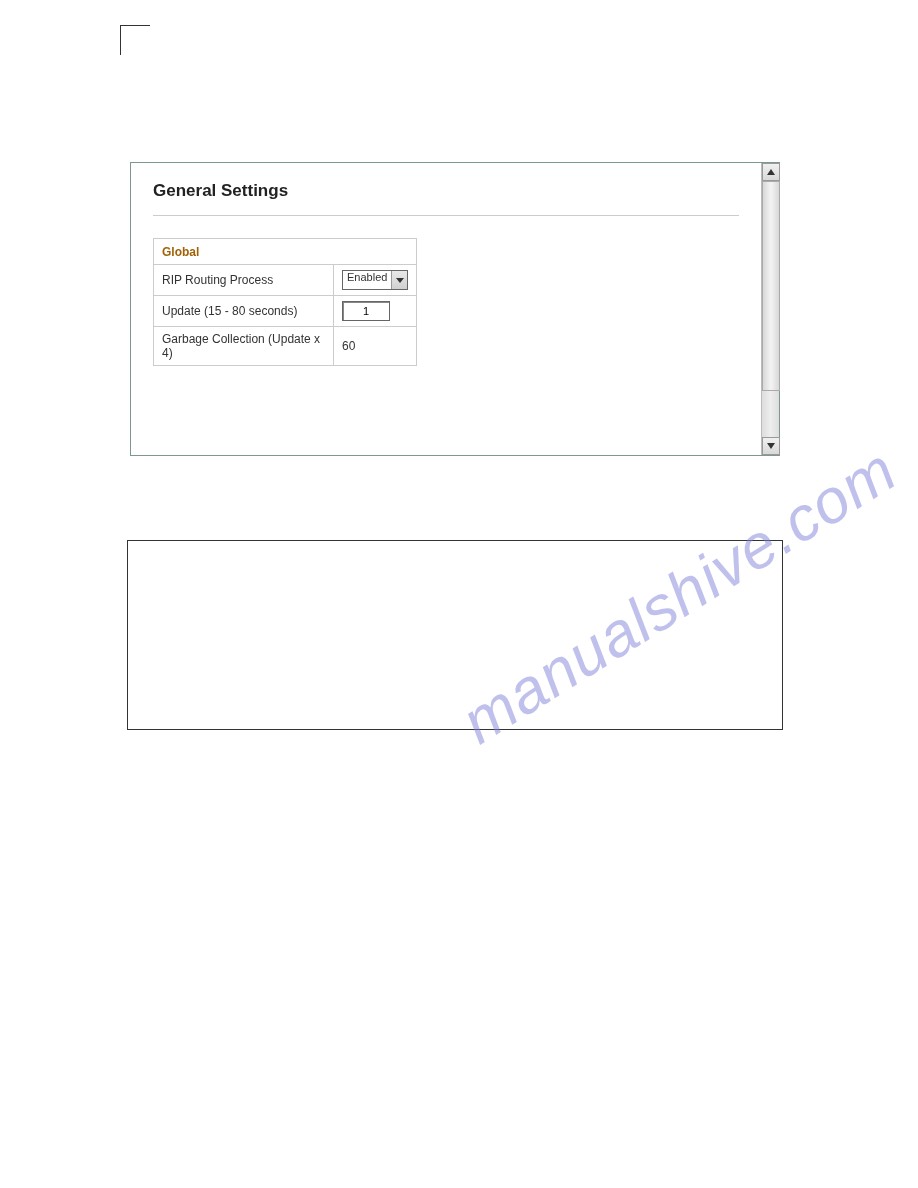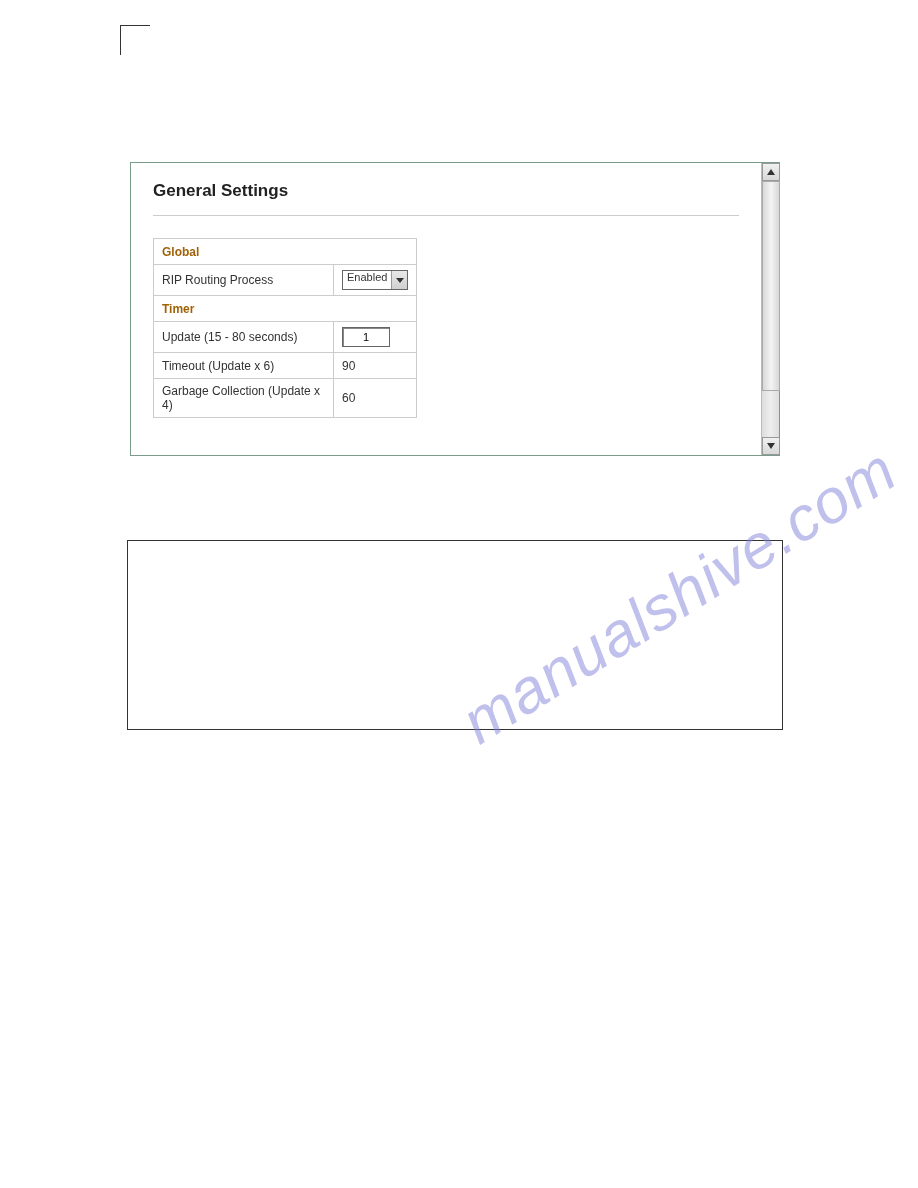--- a/index.html
+++ b/index.html
@@ -212,31 +212,24 @@
             <span class="dropdown-text">Enabled</span>
             <span class="dropdown-arrow">
               <svg viewBox="0 0 8 5">
                     <polygon points="0,0 8,0 4,5" fill="#333"></polygon>
                   </svg>
             </span>
           </div>
         </td>
       </tr>
       <tr>
-        <td colspan="2" class="section-header">Timer</td>
-      </tr>
-      <tr>
         <td class="label-cell">Update (15 - 80 seconds)</td>
         <td class="value-cell">
           <input class="text-input" value="15" style="">
         </td>
-      </tr>
-      <tr>
-        <td class="label-cell">Timeout (Update x 6)</td>
-        <td class="value-cell">90</td>
       </tr>
       <tr>
         <td class="label-cell">Garbage Collection (Update x 4)</td>
         <td class="value-cell">60</td>
       </tr>
     </tbody>
       </table>
   </div>
 
   <div class="scrollbar-vertical">

